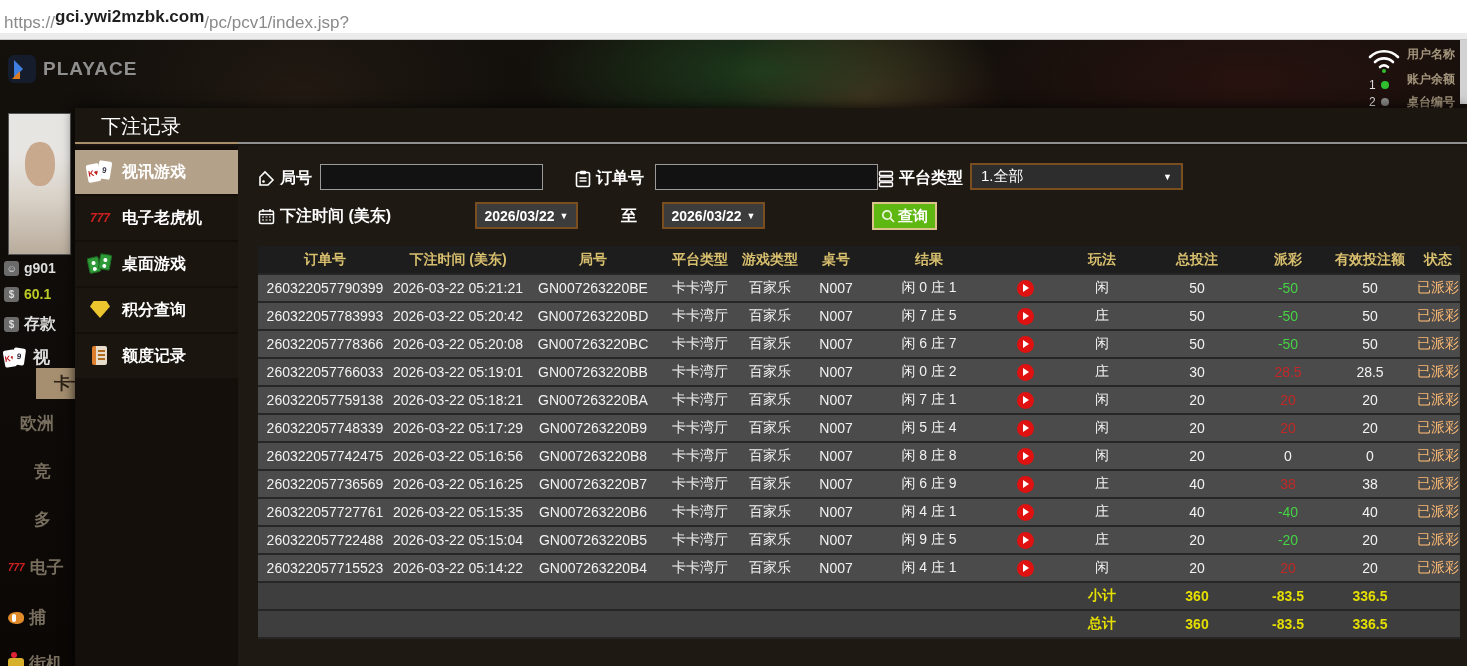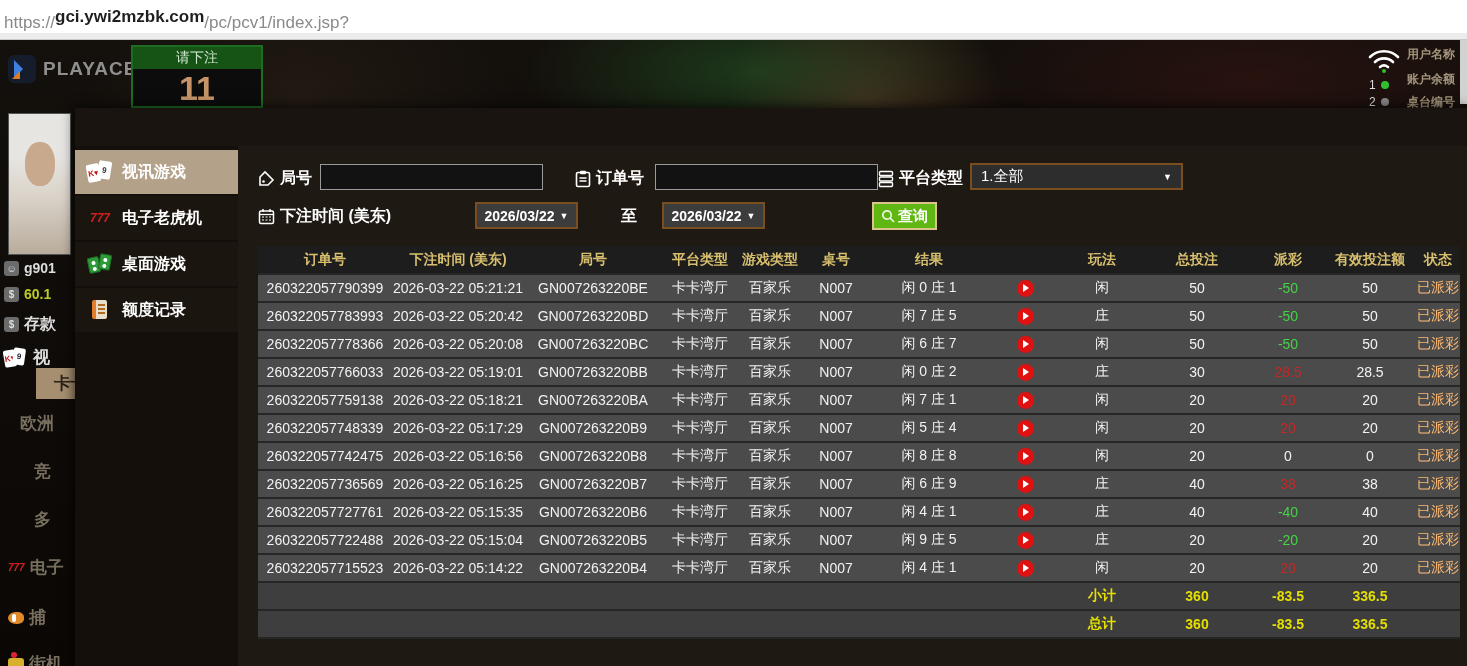--- a/index.html
+++ b/index.html
@@ -158,24 +158,20 @@
   <div class="scroll-strip"></div>
 
   <div class="logo">
     <span class="logo-mark">
         <i></i>
         <b></b>
       </span>
     <span class="logo-text">PLAYACE</span>
   </div>
 
-  <div class="countdown">
-    <div class="countdown-head">请下注</div>
-    <div class="countdown-num">11</div>
-  </div>
 
   <div class="topright">
     <span class="wifi">
       <svg width="34" height="28" viewBox="0 0 34 28">
         <path d="M3 11 A20 20 0 0 1 31 11" fill="none" stroke="#fff" stroke-width="2.6" stroke-linecap="round"></path>
         <path d="M8 16 A13 13 0 0 1 26 16" fill="none" stroke="#fff" stroke-width="2.6" stroke-linecap="round"></path>
         <path d="M13 21 A6.5 6.5 0 0 1 21 21" fill="none" stroke="#fff" stroke-width="2.6" stroke-linecap="round"></path>
         <circle cx="17" cy="25" r="2" fill="#2fbf2f"></circle>
       </svg>
     </span>
@@ -233,20 +229,21 @@
       <span class="fish"></span>
         <span>捕</span>
     </div>
     <div class="ls-row ls-dim" style="top:544px; left:8px">
       <span class="joy"></span>
         <span>街机</span>
     </div>
   </div>
 
   <div class="dialog">
+    <div class="dlg-title">下注记录</div>
     <div class="dlg-body">
       <div class="menu">
         <div class="menu-item active">
           <span class="mi-ico">
               <span class="mcard1">K♥</span>
               <span class="mcard2">9</span>
             </span>
           <span>视讯游戏</span>
         </div>
         <div class="menu-item">
@@ -254,20 +251,26 @@
               <span class="m777">777</span>
             </span>
           <span>电子老虎机</span>
         </div>
         <div class="menu-item">
           <span class="mi-ico">
               <span class="gtile1"></span>
               <span class="gtile2"></span>
             </span>
           <span>桌面游戏</span>
+        </div>
+        <div class="menu-item">
+          <span class="mi-ico">
+              <span class="gem"></span>
+            </span>
+          <span>积分查询</span>
         </div>
         <div class="menu-item">
           <span class="mi-ico">
               <span class="docu"></span>
             </span>
           <span>额度记录</span>
         </div>
       </div>
 
       <div class="content">

